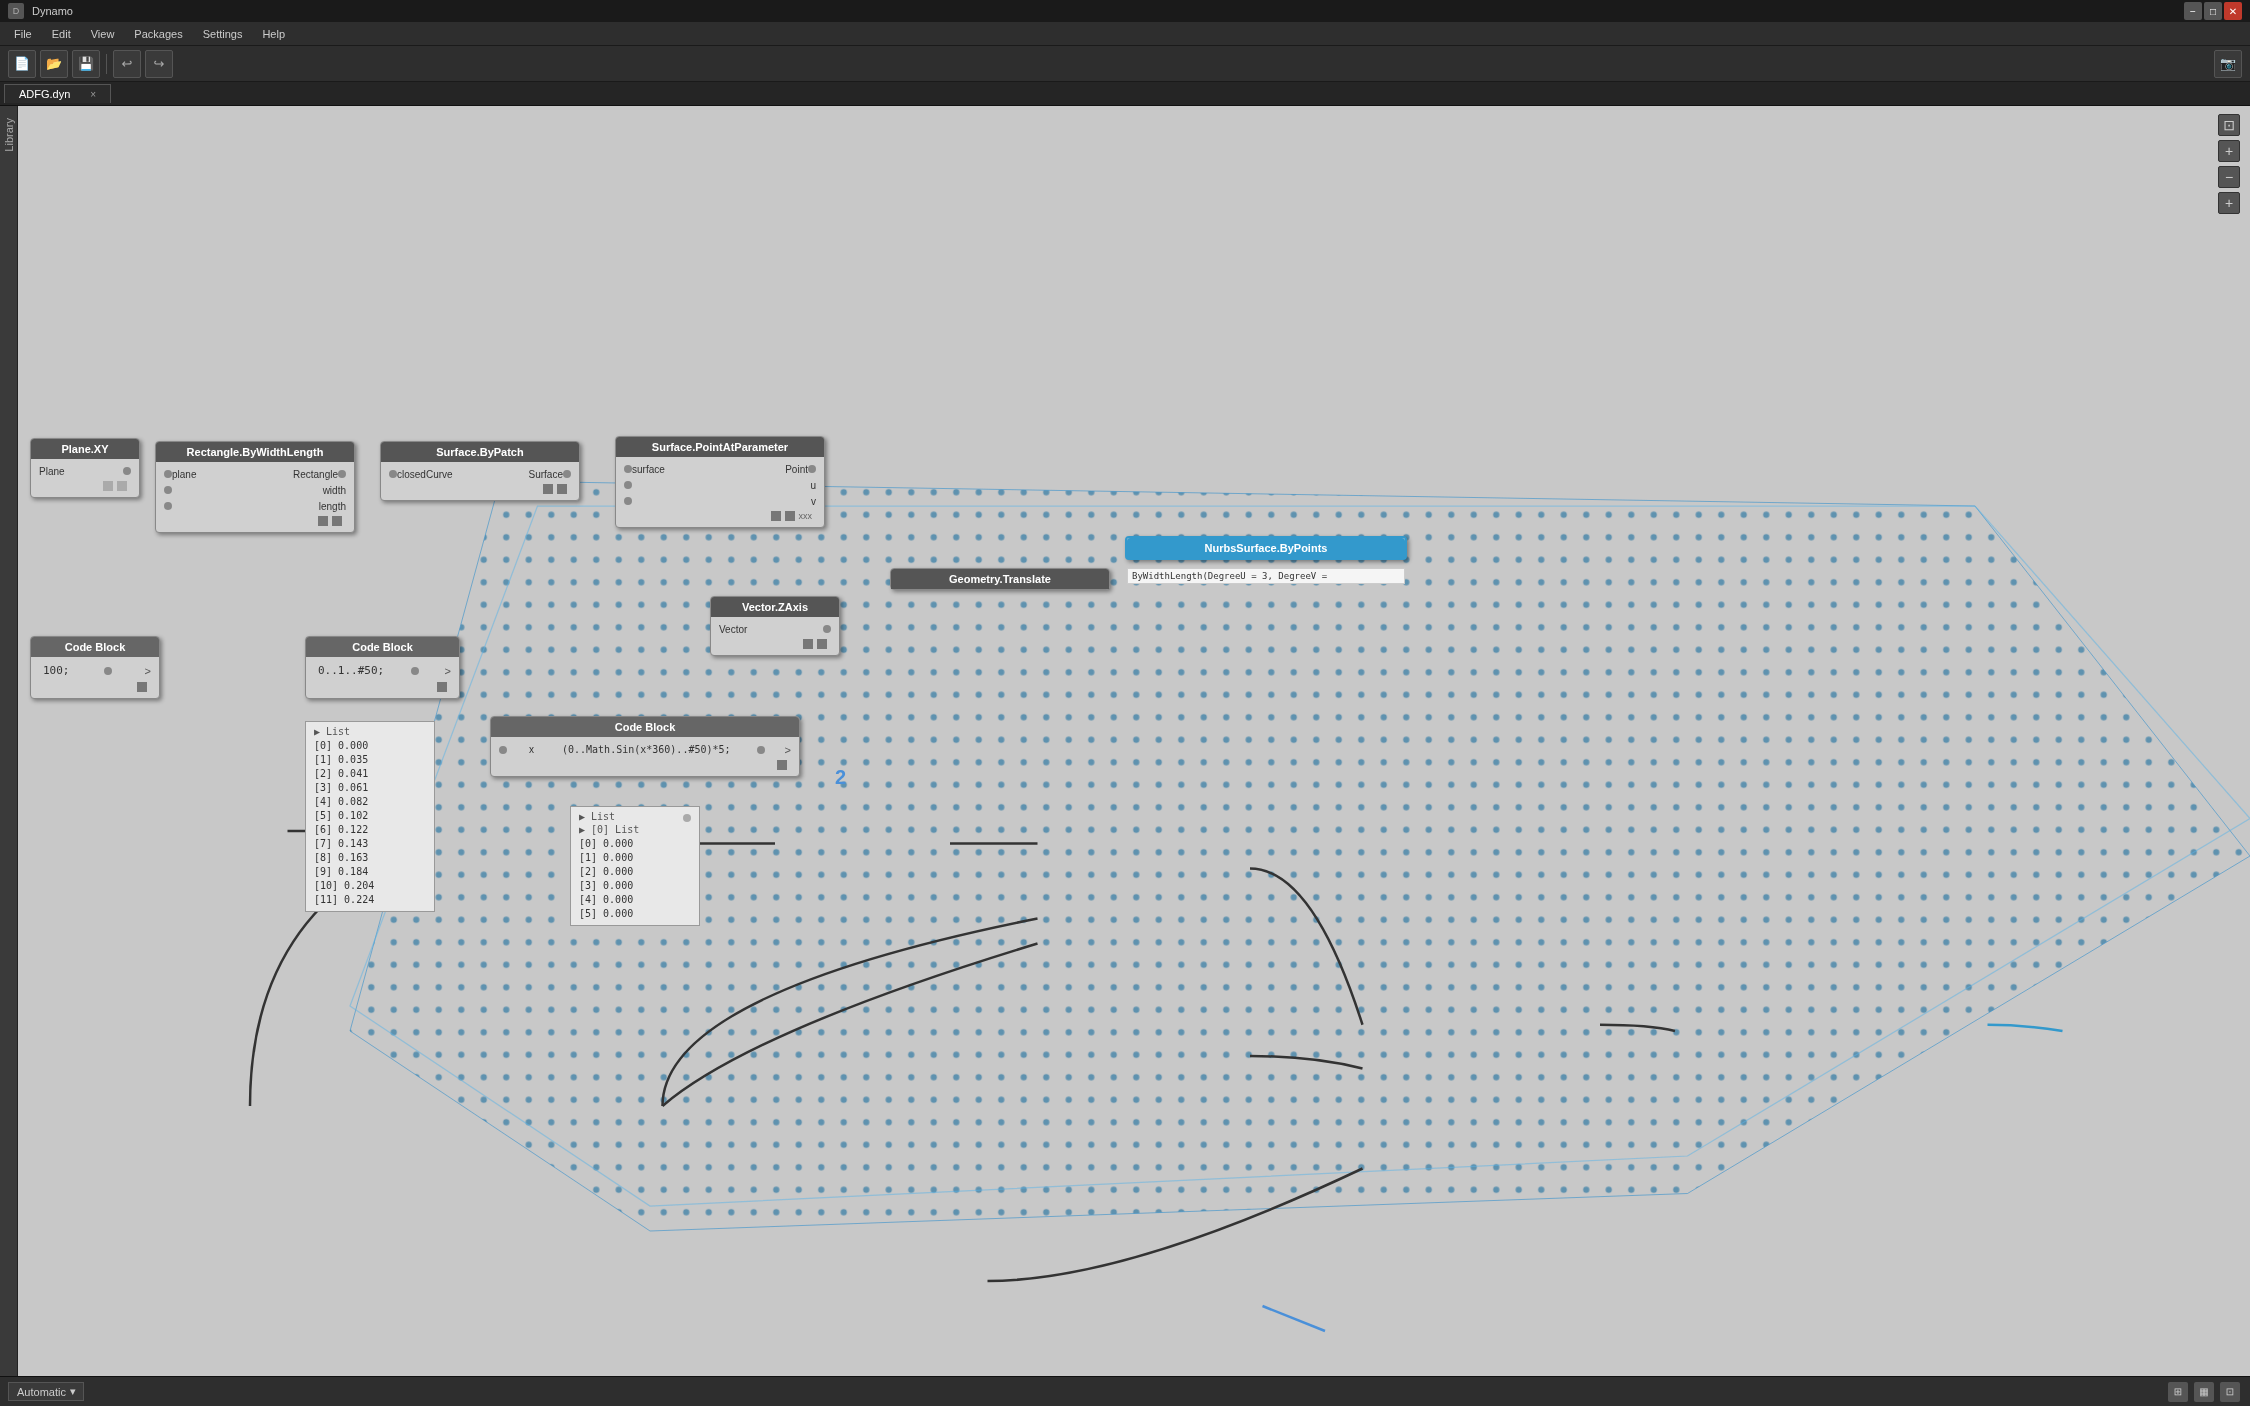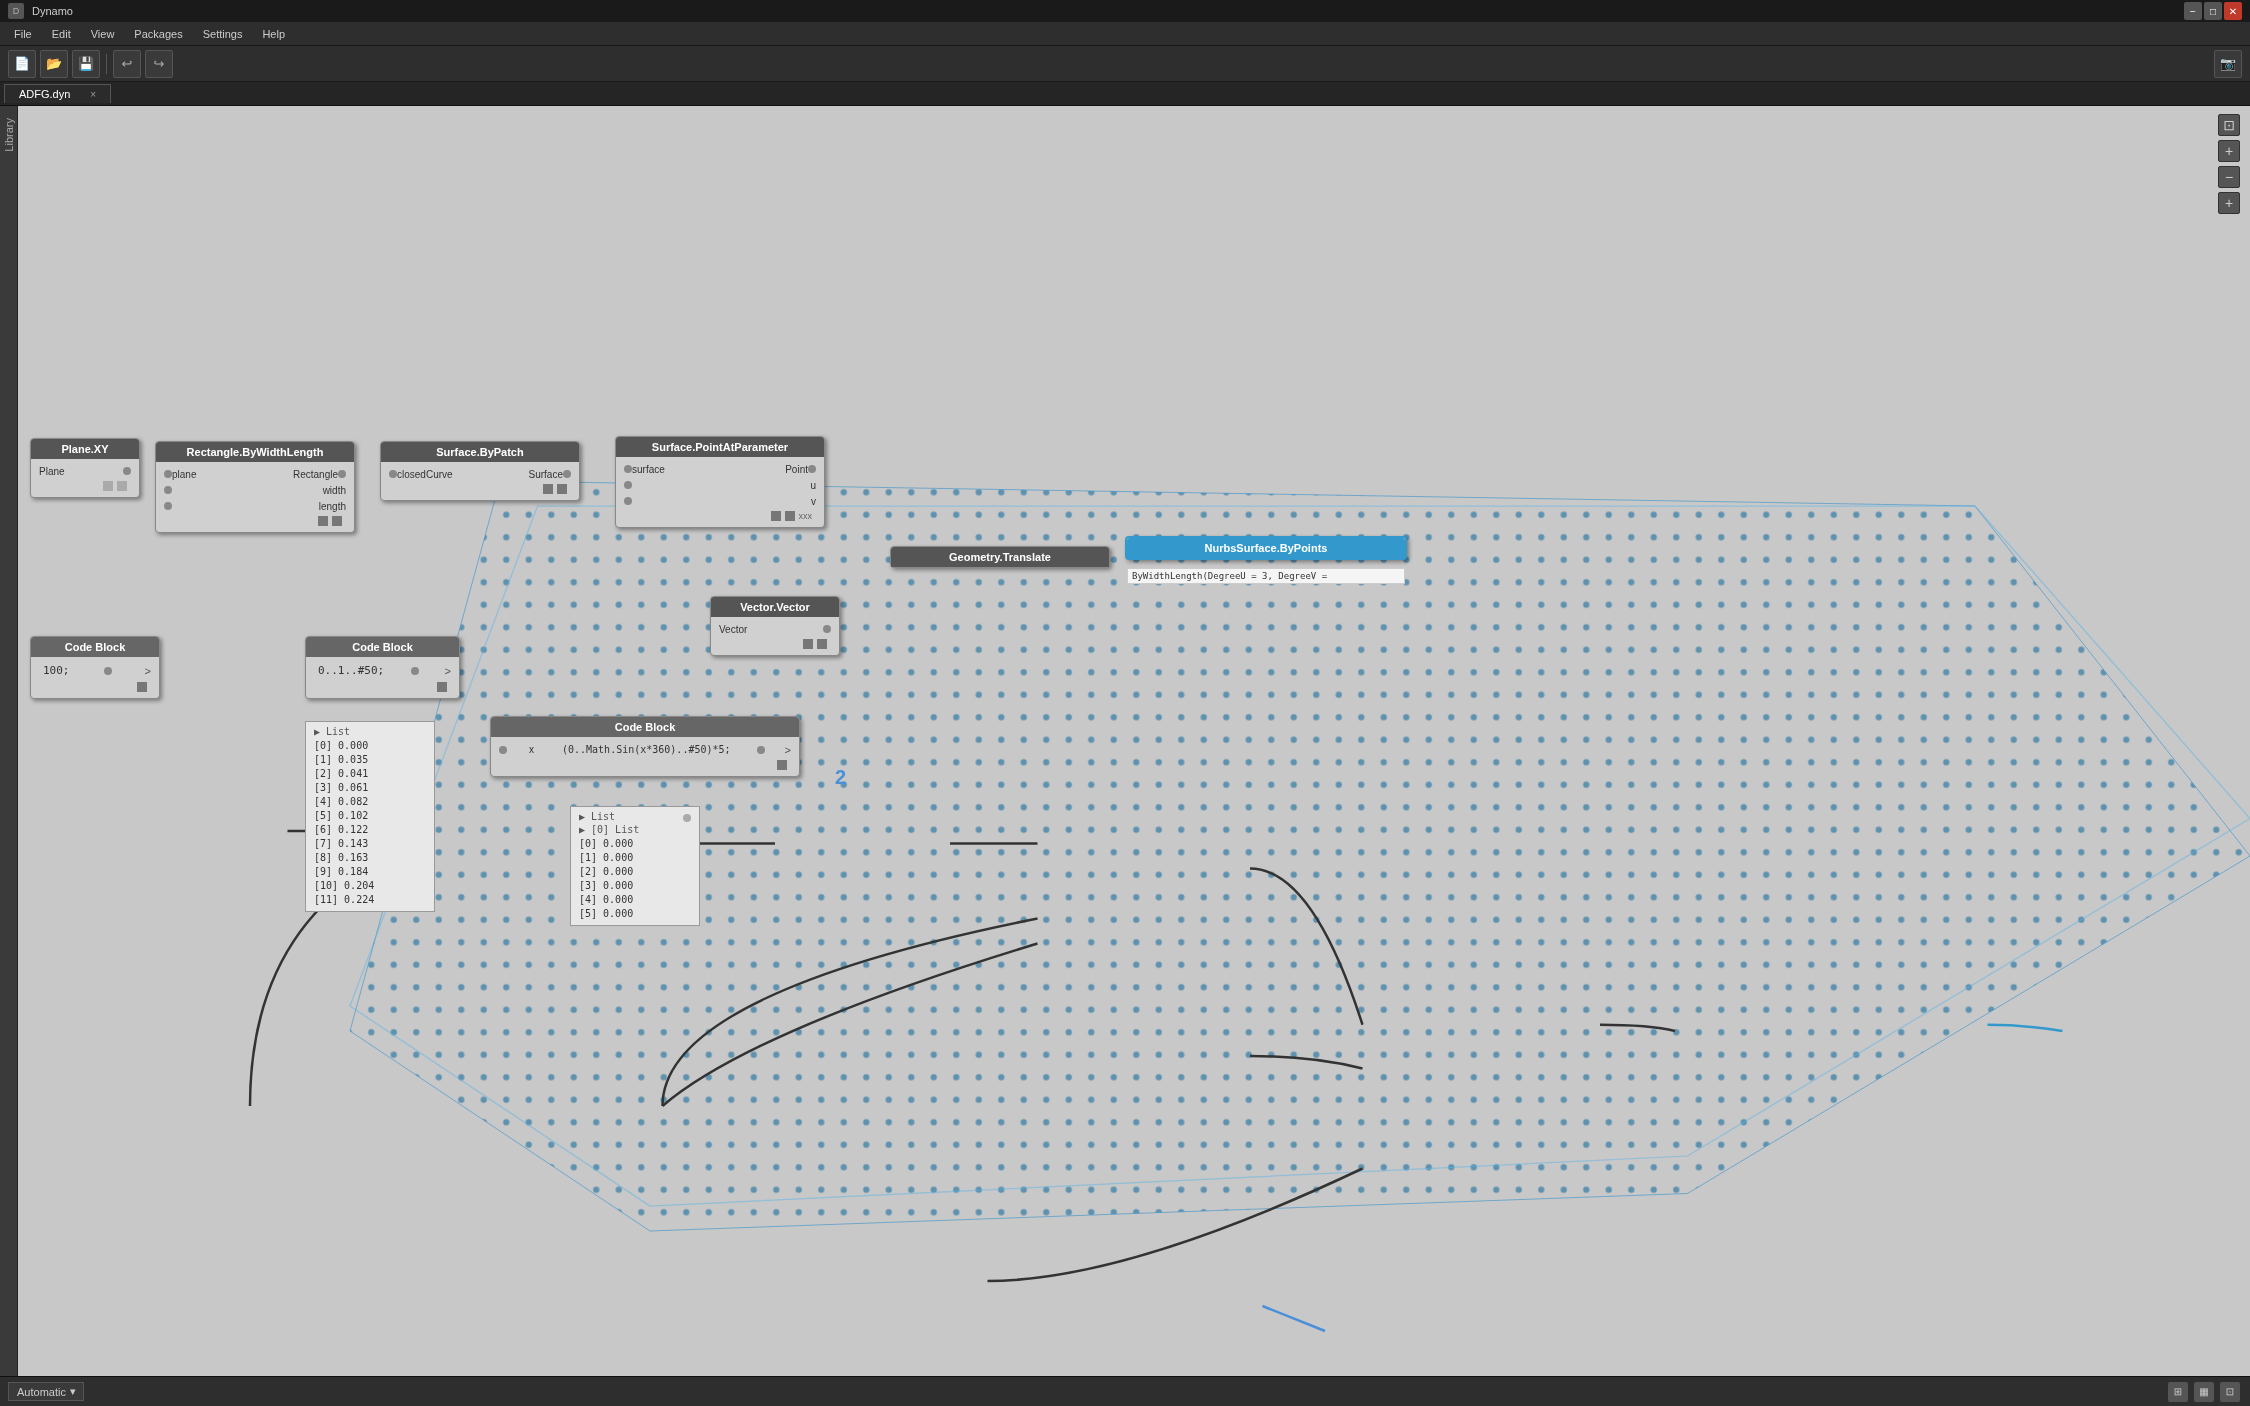--- a/index.html
+++ b/index.html
@@ -320,34 +320,34 @@
       </div>
       <div class="node-footer">
         <span class="footer-icon"></span>
         <span class="footer-icon"></span>
         <span style="font-size:9px;color:#666;">xxx</span>
       </div>
     </div>
   </div>
 
   <div class="node" style="left:710px;top:490px;width:130px;">
-    <div class="node-header">Vector.Vector</div>
+    <div class="node-header">Vector.ZAxis</div>
     <div class="node-body">
       <div class="node-port-row">
         <span class="port-label">Vector</span>
         <span class="port-dot"></span>
       </div>
       <div class="node-footer">
         <span class="footer-icon"></span>
         <span class="footer-icon"></span>
       </div>
     </div>
   </div>
 
-  <div class="node" style="left:890px;top:440px;width:220px;">
+  <div class="node" style="left:890px;top:462px;width:220px;">
     <div class="node-header">Geometry.Translate</div>
   </div>
 
   <div class="node" style="left:1125px;top:430px;width:282px;border:2px solid #3399cc;">
     <div class="node-header" style="background:#3399cc;">NurbsSurface.ByPoints</div>
 
     <div style="position:absolute;bottom:-26px;left:0;right:0;background:#f5f5f5;border:1px solid #ccc;padding:2px 4px;font-size:9px;font-family:monospace;color:#333;white-space:nowrap;">ByWidthLength(DegreeU = 3, DegreeV =</div>
   </div>
 
   <div class="node node-codeblock" style="left:30px;top:530px;width:130px;">

